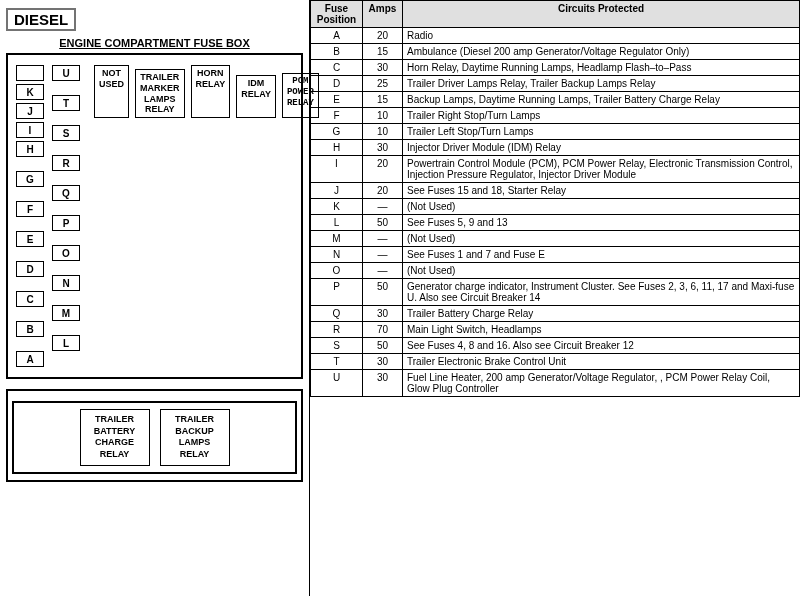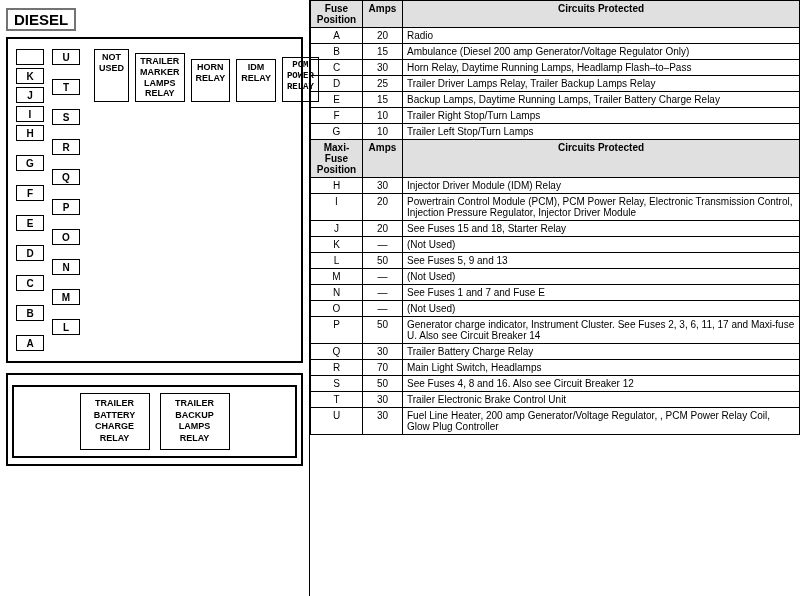--- a/index.html
+++ b/index.html
@@ -145,20 +145,21 @@
       gap: 6px;
       margin-left: 6px;
     }
   </style>
 </head>
 <body>
 
 <div class="left-panel">
   <div class="diesel-title">DIESEL</div>
   
+  <div class="section-title">ENGINE COMPARTMENT FUSE BOX</div>
   
   <div class="fuse-box">
     <div class="fuse-main-layout">
 
       <div class="col-a">
 
         <div class="fuse-slot"></div>
         <div class="fuse-slot">K</div>
         <div class="fuse-slot">J</div>
         <div class="fuse-slot">I</div>
@@ -201,21 +202,21 @@
         <div class="fuse-slot">L</div>
       </div>
 
       <div class="label-boxes">
         <div class="label-box" style="white-space:pre;">NOT
 USED</div>
         <div class="label-box" style="white-space:pre; margin-top:4px;">TRAILER
 MARKER
 LAMPS
 RELAY</div>
-        <div class="label-box" style="white-space:pre; margin-top:10px;">HORN
+        <div class="label-box" style="white-space:pre; ">HORN
 RELAY</div>
         <div class="label-box" style="white-space:pre; margin-top:10px;">IDM
 RELAY</div>
         <div class="label-box" style="white-space:pre; margin-top:8px;font-family:Liberation Mono, monospace;">PCM
 POWER
 RELAY</div>
       </div>
     </div>
   </div>
 
@@ -273,25 +274,20 @@
     <td class="center col-pos">F</td>
     <td class="center col-amps">10</td>
     <td class="col-circuits">Trailer Right Stop/Turn Lamps</td>
   </tr>
         <tr>
     <td class="center col-pos">G</td>
     <td class="center col-amps">10</td>
     <td class="col-circuits">Trailer Left Stop/Turn Lamps</td>
   </tr>
         <tr>
-  <th class="col-pos" style="background:#e0e0e0;font-weight:bold;text-align:center;">Maxi-Fuse<br>Position</th>
-  <th class="col-amps" style="background:#e0e0e0;font-weight:bold;text-align:center;">Amps</th>
-  <th class="col-circuits" style="background:#e0e0e0;font-weight:bold;text-align:center;">Circuits Protected</th>
-</tr>
-        <tr>
     <td class="center col-pos">H</td>
     <td class="center col-amps">30</td>
     <td class="col-circuits">Injector Driver Module (IDM) Relay</td>
   </tr>
         <tr>
     <td class="center col-pos">I</td>
     <td class="center col-amps">20</td>
     <td class="col-circuits">Powertrain Control Module (PCM), PCM Power Relay, Electronic Transmission Control, Injection Pressure Regulator, Injector Driver Module</td>
   </tr>
         <tr>

